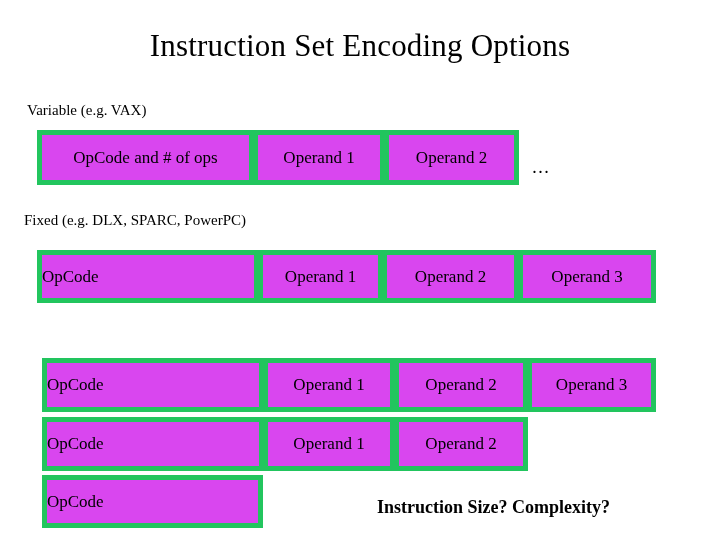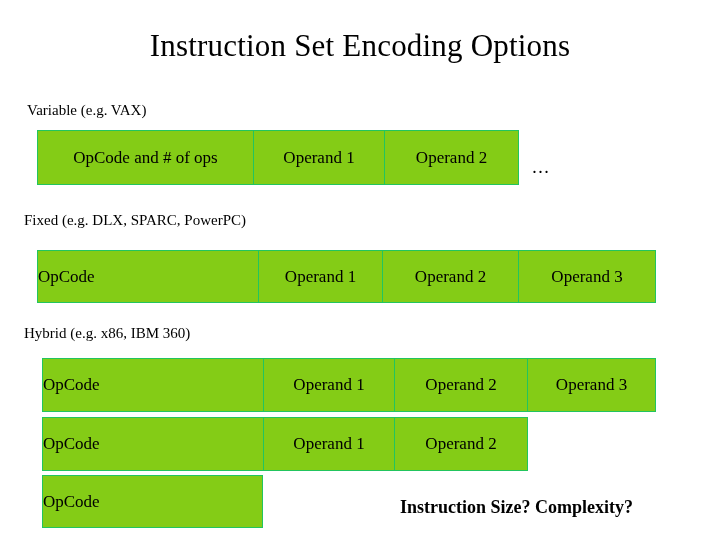--- a/index.html
+++ b/index.html
@@ -37,27 +37,27 @@
     line-height: 22px;
     white-space: nowrap;
   }
   .row {
     position: absolute;
     display: flex;
     align-items: stretch;
   }
   .cell {
     box-sizing: border-box;
-    border: 1px solid #22c55e;
+    border: 5px solid #22c55e;
     display: flex;
     align-items: center;
     font-size: 17px;
     line-height: 20px;
     white-space: nowrap;
-    background: #84cc16;
+    background: #d946ef;
   }
   .cell.center {
     justify-content: center;
   }
   .cell.left {
     justify-content: flex-start;
   }
   .cell + .cell {
     margin-left: -1px;
   }
@@ -73,21 +73,20 @@
   .gap {
     background: transparent;
     border: none;
   }
   .footnote {
     position: absolute;
     font-size: 18px;
     line-height: 22px;
     font-weight: bold;
     white-space: nowrap;
-    margin-left: 23px;
   }
 </style>
 </head>
 <body>
 
 <div class="slide">
 
   <div class="title">Instruction Set Encoding Options</div>
 
   <div class="section-label" style="left:27px; top:99px;">Variable (e.g. VAX)</div>
@@ -101,21 +100,20 @@
 
   <div class="section-label" style="left:24px; top:209px;">Fixed (e.g. DLX, SPARC, PowerPC)</div>
 
   <div class="row" style="left:37px; top:250px; height:53px;">
     <div class="cell left" style="width:222px;">OpCode</div>
     <div class="cell center" style="width:125px;">Operand 1</div>
     <div class="cell center" style="width:137px;">Operand 2</div>
     <div class="cell center" style="width:138px;">Operand 3</div>
   </div>
 
-  <div class="section-label" style="left:24px; top:322px;">Hybrid (e.g. x86, IBM 360)</div>
 
   <div class="row" style="left:42px; top:358px; height:54px;">
     <div class="cell left" style="width:222px;">OpCode</div>
     <div class="cell center" style="width:132px;">Operand 1</div>
     <div class="cell center" style="width:134px;">Operand 2</div>
     <div class="cell center" style="width:129px;">Operand 3</div>
   </div>
 
   <div class="row" style="left:42px; top:417px; height:54px;">
     <div class="cell left" style="width:222px;">OpCode</div>

